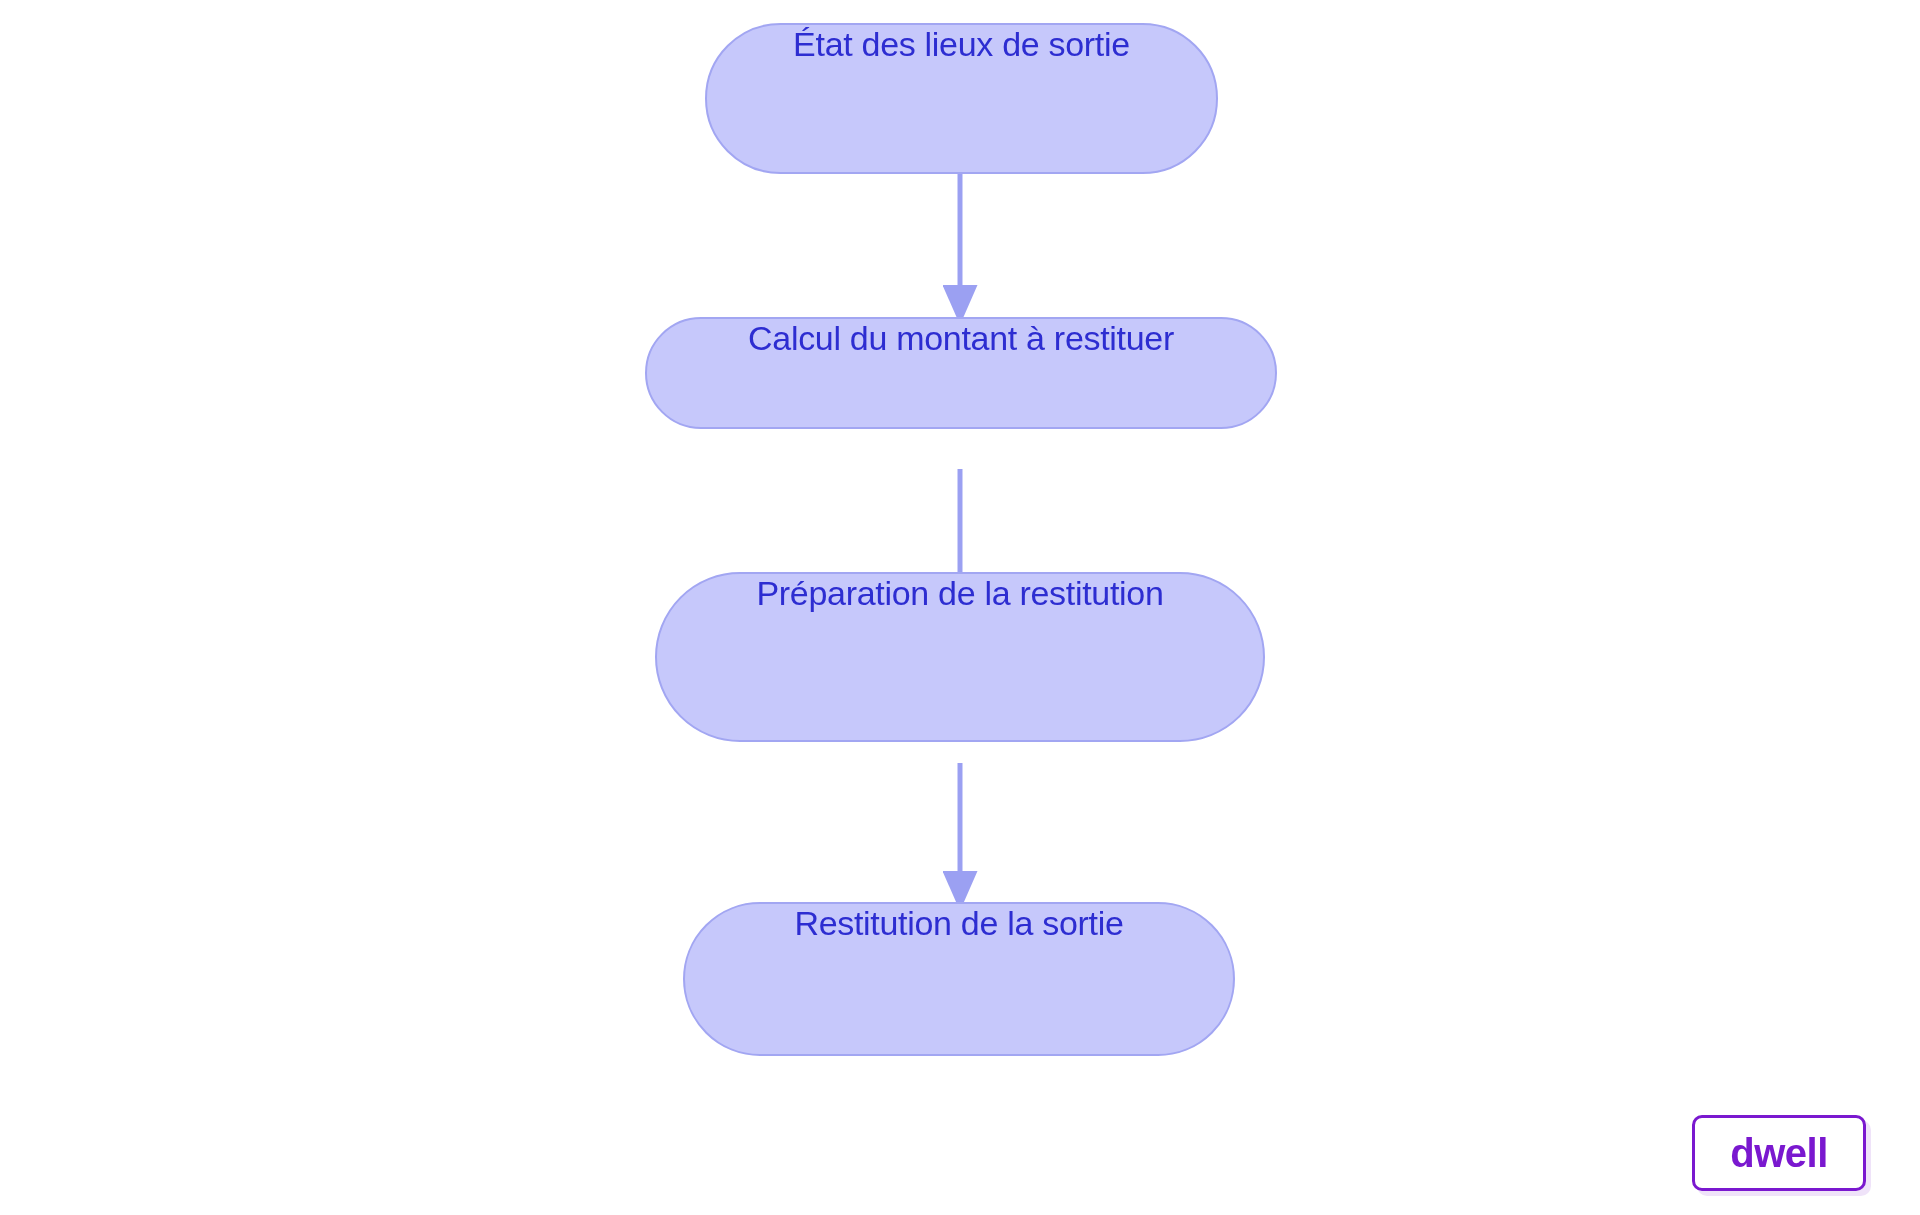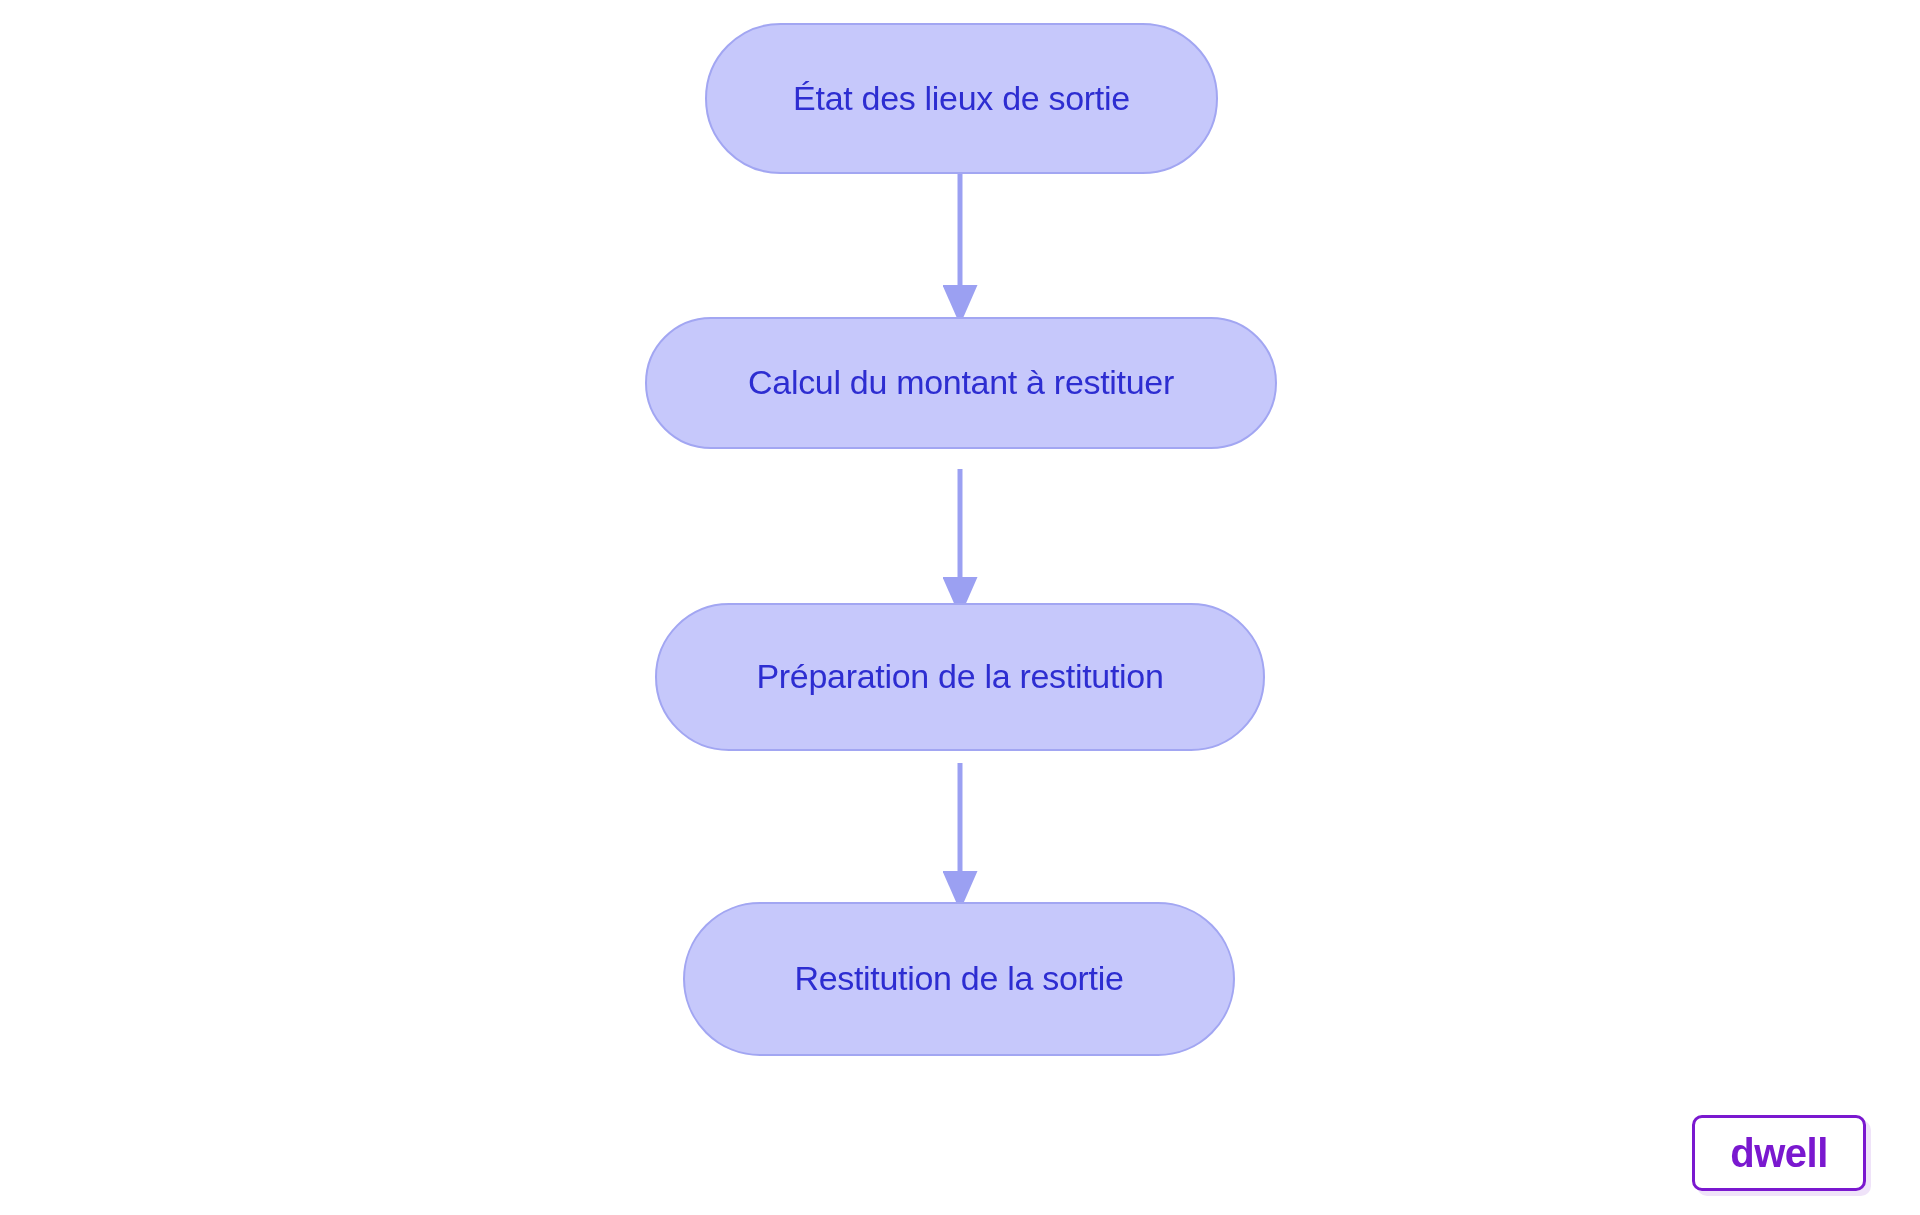--- a/index.html
+++ b/index.html
@@ -24,43 +24,42 @@
     left: 0;
     top: 0;
     width: 1920px;
     height: 1215px;
     pointer-events: none;
   }
   .node {
     position: absolute;
     box-sizing: border-box;
     display: flex;
-    align-items: center;
     justify-content: center;
     background: #c6c8fb;
     border: 2px solid #a2a6f2;
     border-radius: 999px;
     z-index: 2;
   }
   .node-label {
     color: #2d2dd1;
     font-family: "Liberation Sans", sans-serif;
     font-size: 34px;
     font-weight: 400;
     letter-spacing: -0.3px;
     line-height: 1.15;
     text-align: center;
     white-space: nowrap;
     padding: 0 24px;
   }
 
   
   #node-1 { left: 705px; top: 23px;  width: 513px; height: 151px; }
-  #node-2 { left: 645px; top: 317px; width: 632px; height: 132px; }
-  #node-3 { left: 655px; top: 603px; width: 610px; height: 148px; }
+  #node-2 { left: 645px; top: 317px; width: 632px; height: 112px; }
+  #node-3 { left: 655px; top: 572px; width: 610px; height: 170px; }
   #node-4 { left: 683px; top: 902px; width: 552px; height: 154px; }
 
   
   #dwell-badge {
     position: absolute;
     left: 1692px;
     top: 1115px;
     width: 174px;
     height: 76px;
     box-sizing: border-box;

